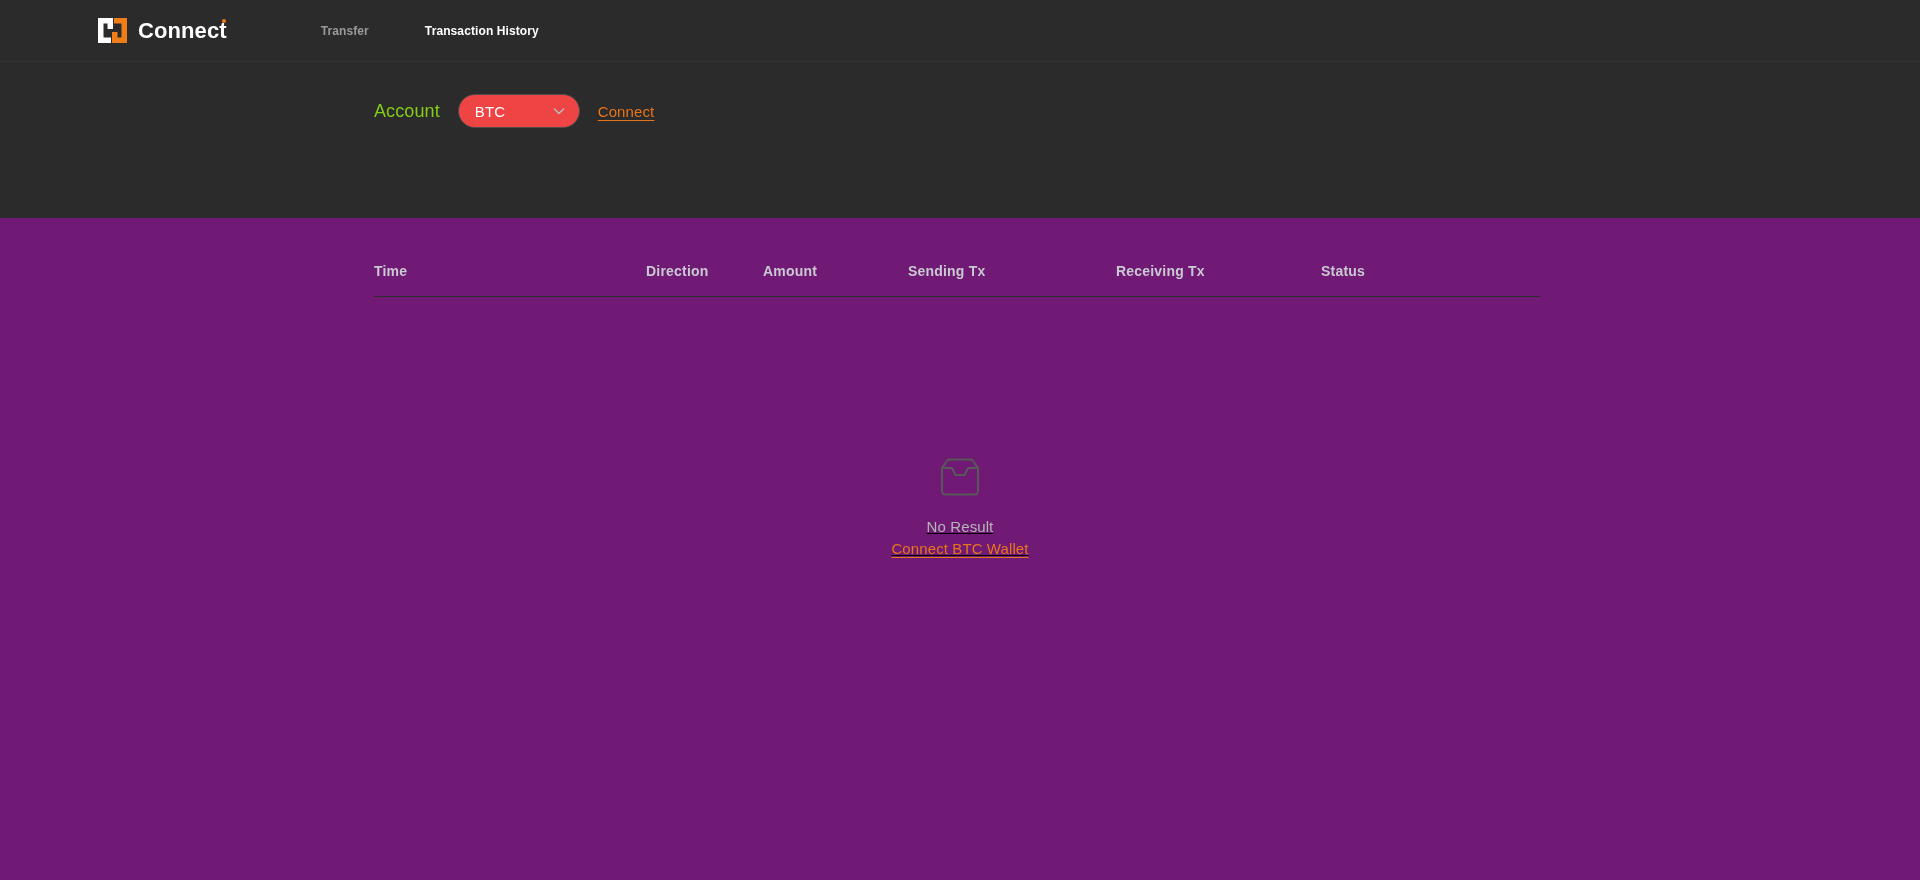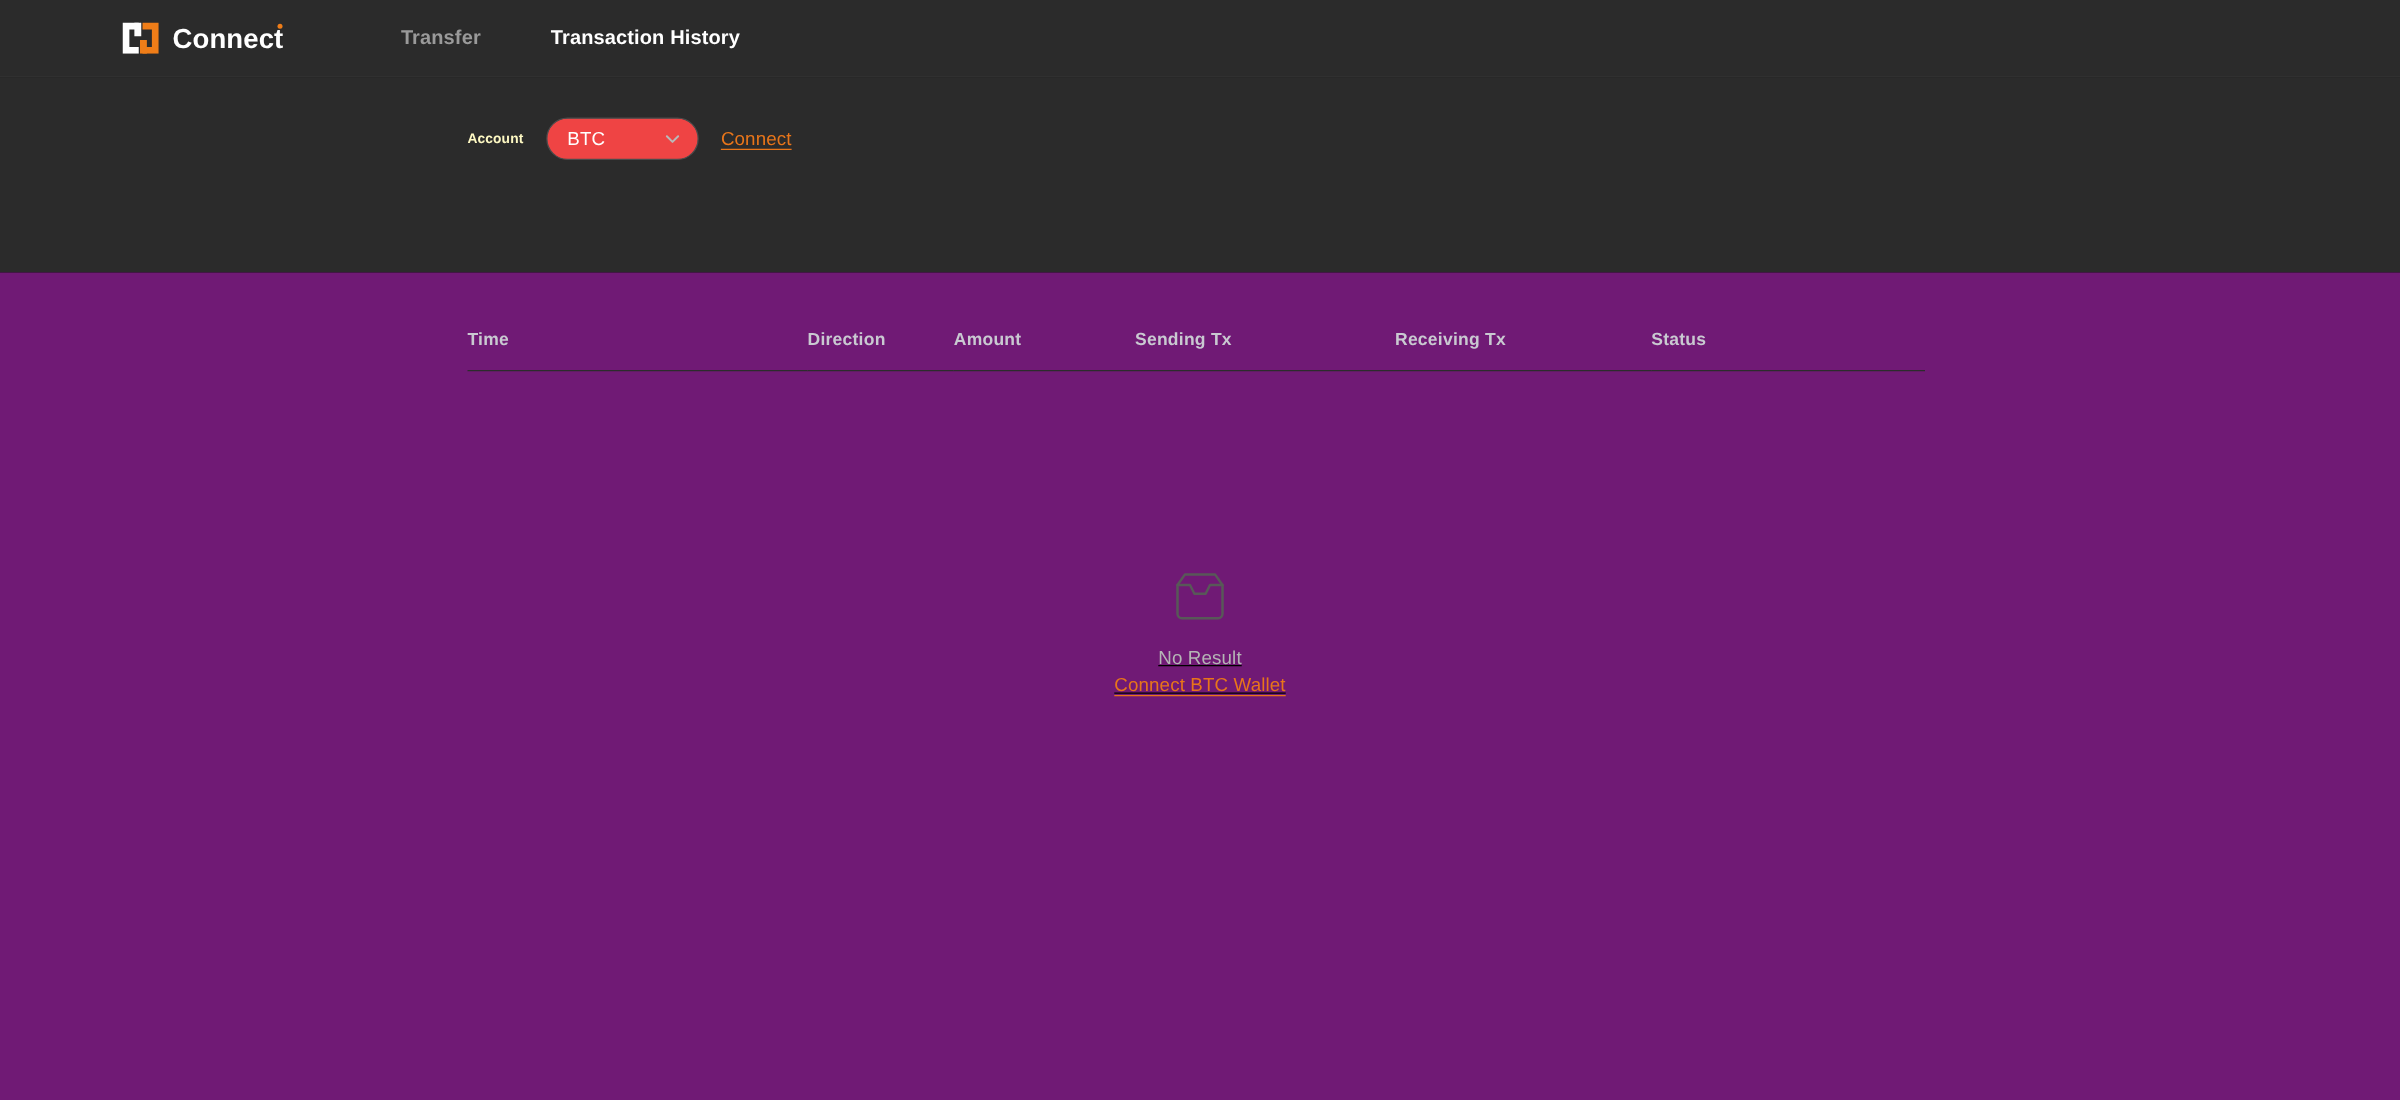--- a/index.html
+++ b/index.html
@@ -45,21 +45,21 @@
     right: 1px;
     top: -1px;
   }
   .nav-links {
     display: flex;
     align-items: center;
     gap: 56px;
     margin-left: 94px;
   }
   .nav-link {
-    font-size: 16px;
+    font-size: 12px;
     font-weight: 700;
     color: #9a9a9a;
     cursor: pointer;
     letter-spacing: 0.1px;
     white-space: nowrap;
   }
   .nav-link.active { color: #ffffff; }
 
   
   .subhead {
@@ -74,24 +74,23 @@
     color: #ffffff;
     letter-spacing: 0.1px;
     margin-bottom: 26px;
   }
   .account-row {
     display: flex;
     align-items: center;
     gap: 18px;
   }
   .account-label {
-    font-size: 11px;
-    color: #fef9c3;
-    letter-spacing: 0.1px;
-    font-weight: bold;
+    font-size: 18px;
+    color: #84cc16;
+    letter-spacing: 0.1px;
   }
   .account-select {
     width: 122px;
     height: 34px;
     background: #ef4444;
     border: 1px solid #4c4c4c;
     border-radius: 17px;
     display: flex;
     align-items: center;
     justify-content: space-between;

